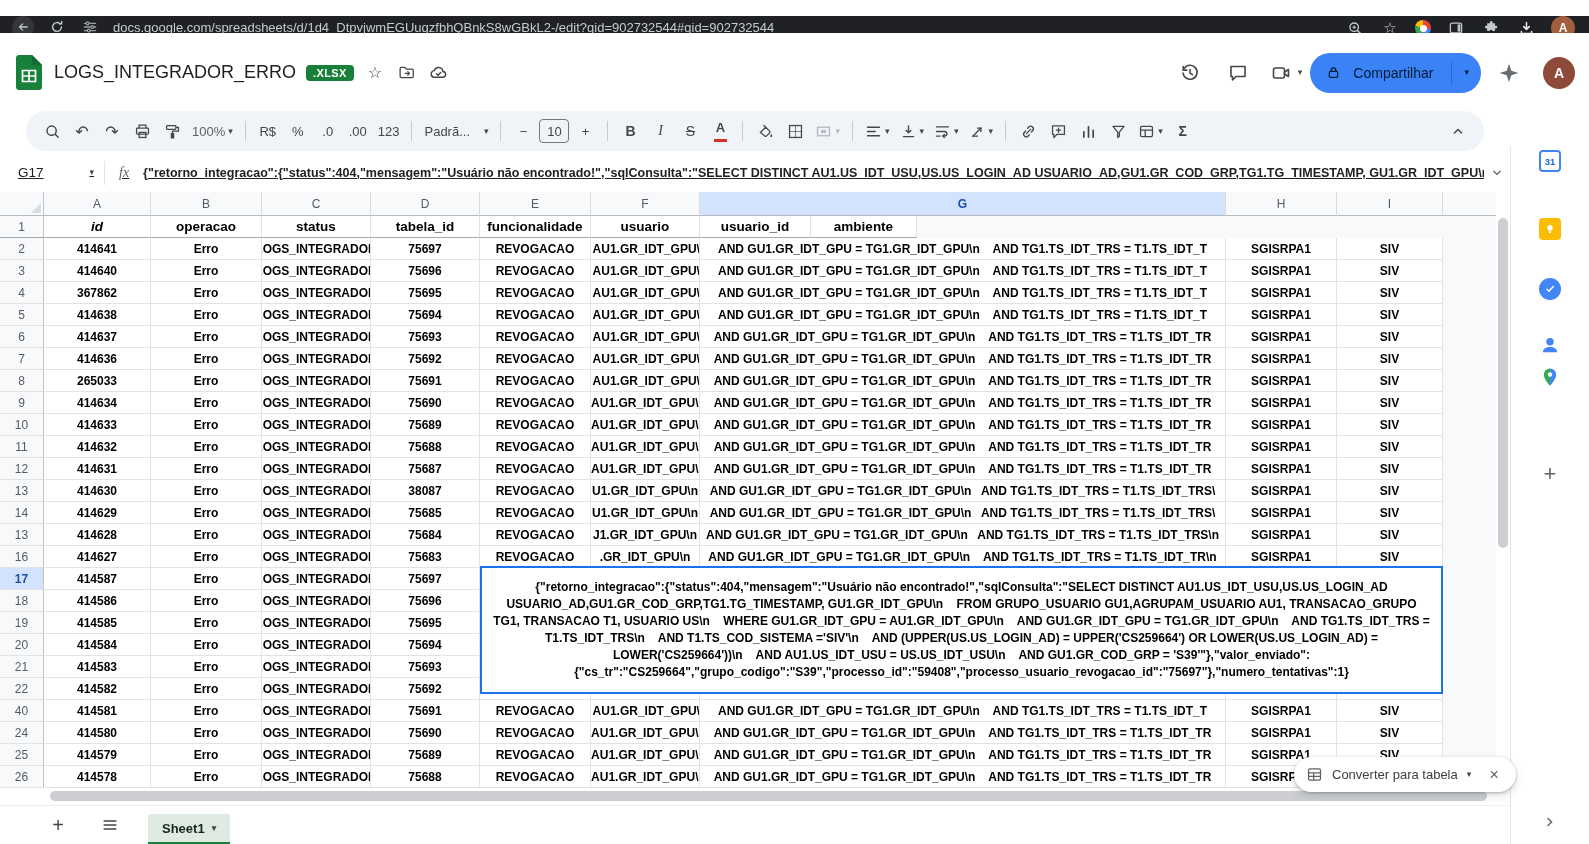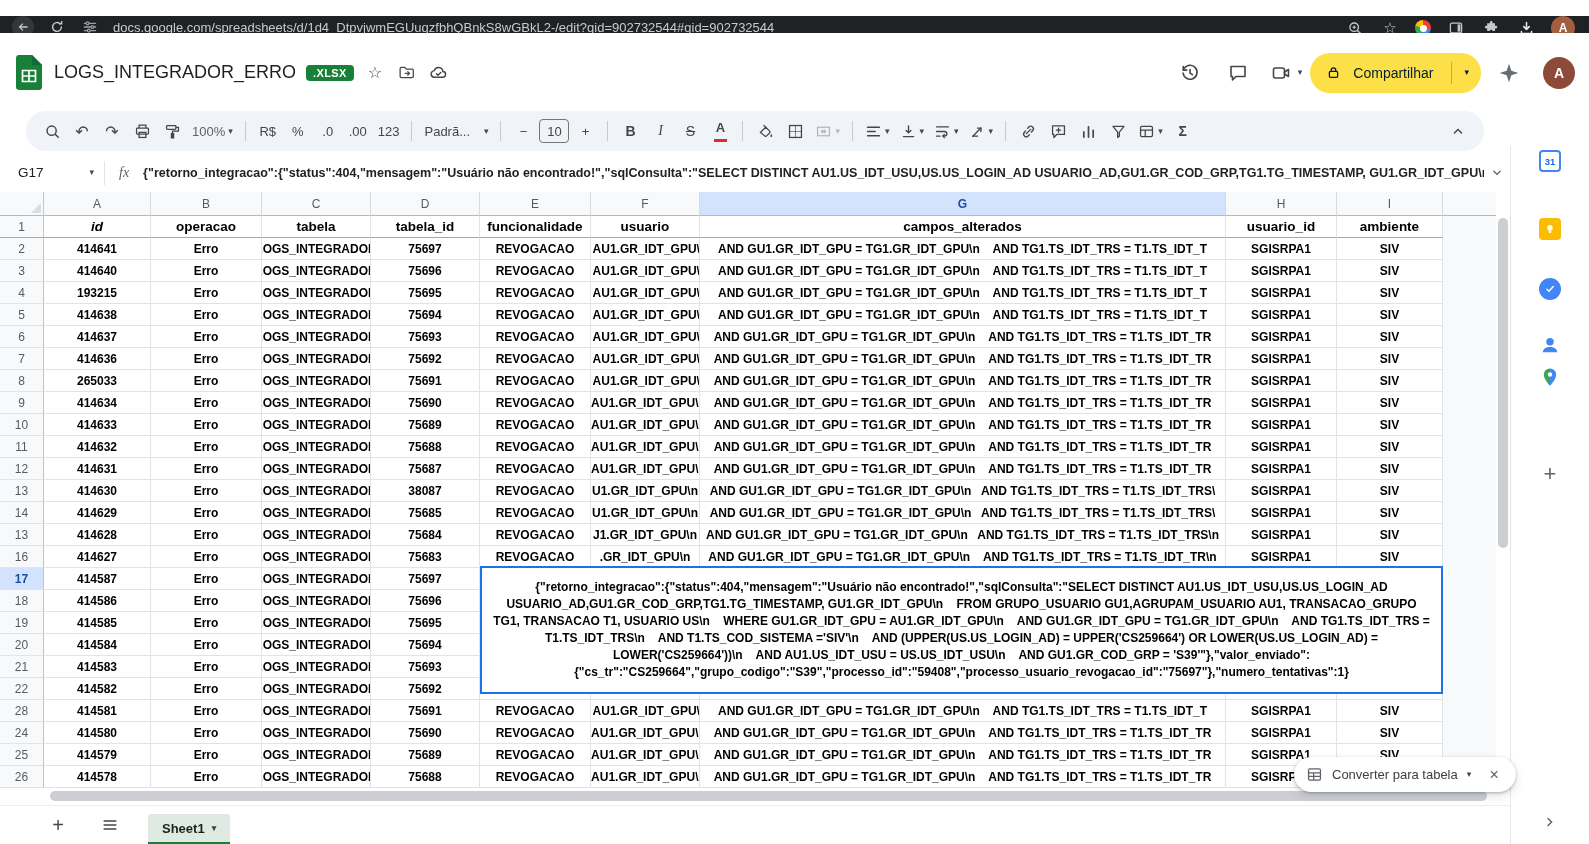--- a/index.html
+++ b/index.html
@@ -24,21 +24,21 @@
   .titleblock{display:flex;flex-direction:column;}
   .titlerow{display:flex;align-items:center;gap:10px;height:30px;}
   .title{font-size:18px;color:#1f1f1f;white-space:nowrap;}
   .badge{background:#188038;color:#fff;font-size:11px;font-weight:700;padding:2px 7px;border-radius:4px;letter-spacing:.4px;}
   .tic{color:#444746;display:flex;align-items:center;justify-content:center;width:22px;height:22px;font-size:16px;}
   .menurow{display:flex;margin-top:1px;}
   .menuitem{font-size:14px;color:#3c4043;padding:3px 8px;border-radius:4px;cursor:default;}
   .hdrright{margin-left:auto;display:flex;align-items:center;gap:8px;}
   .hic{width:40px;height:40px;border-radius:50%;display:flex;align-items:center;justify-content:center;color:#444746;}
   .camwrap{display:flex;align-items:center;gap:2px;}
-  .sharebtn{height:40px;background:#fde047;border:none;border-radius:20px;display:flex;align-items:center;padding:0 12px 0 16px;gap:12px;color:#001d35;font-size:14px;font-weight:500;font-family:inherit;text-align:center;}
+  .sharebtn{height:40px;background:#3b82f6;border:none;border-radius:20px;display:flex;align-items:center;padding:0 12px 0 16px;gap:12px;color:#001d35;font-size:14px;font-weight:500;font-family:inherit;text-align:center;}
   .sharediv{width:1px;height:22px;background:rgba(0,29,53,.25);margin-left:6px;}
   .gavatar{width:32px;height:32px;border-radius:50%;background:#8e4a38;color:#fff;font-weight:700;font-size:14px;display:flex;align-items:center;justify-content:center;margin-left:6px;}
   .caret{font-size:9px;color:#444746;line-height:1;}
 
   
   .tbarwrap{position:absolute;top:111px;left:0;width:1510px;height:42px;display:flex;}
   .tbar{margin:0 26px;flex:1;background:#f0f4f9;border-radius:21px;display:flex;align-items:center;padding:0 12px;gap:2px;height:40px;}
   .titem{height:28px;min-width:28px;padding:0 4px;border-radius:4px;display:flex;align-items:center;justify-content:center;color:#444746;font-size:13px;gap:3px;white-space:nowrap;}
   .t-muted{color:#5f6368;}
   .tdiv{width:1px;height:20px;background:#c7cad1;margin:0 6px;flex:0 0 auto;}
@@ -46,21 +46,21 @@
   .boldg{font-weight:700;font-size:14px;}
   .italg{font-style:italic;font-size:14px;font-family:"Liberation Serif",serif;}
   .strig{font-size:14px;text-decoration:line-through;}
   .tcolA{display:flex;flex-direction:column;align-items:center;line-height:1;}
   .tcolA b{font-size:13px;font-weight:700;}
   .tcolA i{display:block;width:13px;height:3px;background:#d93025;margin-top:2px;}
   .arrowg{font-size:16px;}
   .collapse{margin-left:auto;}
 
   
-  .fbar{position:absolute;top:153px;left:0;width:1510px;height:39px;background:#fff;display:flex;align-items:center;}
+  .fbar{position:absolute;top:153px;left:0;width:1510px;height:39px;background:#fff;display:flex;align-items:center;text-decoration:underline;}
   .namebox{width:104px;display:flex;align-items:center;justify-content:space-between;padding:0 10px 0 18px;font-size:13.5px;font-weight:500;color:#202124;flex:0 0 auto;}
   .fdiv{width:1px;height:24px;background:#e0e3e7;flex:0 0 auto;}
   .fx{font-style:italic;color:#5f6368;font-size:14px;margin:0 14px;font-family:"Liberation Serif",serif;flex:0 0 auto;}
   .ftext{flex:1;font-size:12.5px;font-weight:600;color:#202124;white-space:pre;overflow:hidden;}
   .fchev{width:26px;flex:0 0 auto;display:flex;align-items:center;justify-content:center;color:#5f6368;}
 
   
   .grid{position:absolute;top:192px;left:0;width:1496px;height:613px;background:#fff;overflow:hidden;}
   .ghead{display:flex;height:24px;}
   .corner{width:44px;height:24px;background:#f8f9fa;border-right:1px solid #c2c5c7;border-bottom:1px solid #b7babc;position:relative;flex:0 0 auto;}
@@ -398,25 +398,24 @@
         <div class="ch" style="width: 111px;">H</div>
         <div class="ch" style="width: 106px;">I</div>
       </div>
     <div class="chfill"></div>
   </div>
   <div id="gridrows">
       <div class="grow frozen">
         <div class="rh">1</div>
         <div class="cell" style="width: 107px; font-style: italic;">id</div>
         <div class="cell" style="width: 111px;">operacao</div>
-        <div class="cell" style="width: 109px;">tabela</div>
+        <div class="cell" style="width: 109px;">status</div>
         <div class="cell" style="width: 109px;">tabela_id</div>
         <div class="cell" style="width: 111px;">funcionalidade</div>
         <div class="cell" style="width: 109px;">usuario</div>
-        <div class="cell" style="width: 526px;">campos_alterados</div>
         <div class="cell" style="width: 111px;">usuario_id</div>
         <div class="cell" style="width: 106px;">ambiente</div>
         <div class="filler"></div>
       </div>
       <div class="grow">
         <div class="rh">2</div>
         <div class="cell" style="width: 107px;">414641</div>
         <div class="cell" style="width: 111px;">Erro</div>
         <div class="cell" style="width: 109px;">LOGS_INTEGRADOR</div>
         <div class="cell" style="width: 109px;">75697</div>
@@ -435,21 +434,21 @@
         <div class="cell" style="width: 109px;">75696</div>
         <div class="cell" style="width: 111px;">REVOGACAO</div>
         <div class="cell" style="width: 109px;">= AU1.GR_IDT_GPU\n</div>
         <div class="cell" style="width: 526px;">AND GU1.GR_IDT_GPU = TG1.GR_IDT_GPU\n    AND TG1.TS_IDT_TRS = T1.TS_IDT_T</div>
         <div class="cell" style="width: 111px;">SGISRPA1</div>
         <div class="cell" style="width: 106px;">SIV</div>
         <div class="filler"></div>
       </div>
       <div class="grow">
         <div class="rh">4</div>
-        <div class="cell" style="width: 107px;">193215</div>
+        <div class="cell" style="width: 107px;">367862</div>
         <div class="cell" style="width: 111px;">Erro</div>
         <div class="cell" style="width: 109px;">LOGS_INTEGRADOR</div>
         <div class="cell" style="width: 109px;">75695</div>
         <div class="cell" style="width: 111px;">REVOGACAO</div>
         <div class="cell" style="width: 109px;">= AU1.GR_IDT_GPU\n</div>
         <div class="cell" style="width: 526px;">AND GU1.GR_IDT_GPU = TG1.GR_IDT_GPU\n    AND TG1.TS_IDT_TRS = T1.TS_IDT_T</div>
         <div class="cell" style="width: 111px;">SGISRPA1</div>
         <div class="cell" style="width: 106px;">SIV</div>
         <div class="filler"></div>
       </div>
@@ -681,21 +680,21 @@
         <div class="cell" style="width: 109px;">LOGS_INTEGRADOR</div>
         <div class="cell" style="width: 109px;">75692</div>
         <div class="cell" style="width: 111px;"></div>
         <div class="cell" style="width: 109px;"></div>
         <div class="cell" style="width: 526px;"></div>
         <div class="cell" style="width: 111px;"></div>
         <div class="cell" style="width: 106px;"></div>
         <div class="filler"></div>
       </div>
       <div class="grow">
-        <div class="rh">28</div>
+        <div class="rh">40</div>
         <div class="cell" style="width: 107px;">414581</div>
         <div class="cell" style="width: 111px;">Erro</div>
         <div class="cell" style="width: 109px;">LOGS_INTEGRADOR</div>
         <div class="cell" style="width: 109px;">75691</div>
         <div class="cell" style="width: 111px;">REVOGACAO</div>
         <div class="cell" style="width: 109px;">= AU1.GR_IDT_GPU\n</div>
         <div class="cell" style="width: 526px;">AND GU1.GR_IDT_GPU = TG1.GR_IDT_GPU\n    AND TG1.TS_IDT_TRS = T1.TS_IDT_T</div>
         <div class="cell" style="width: 111px;">SGISRPA1</div>
         <div class="cell" style="width: 106px;">SIV</div>
         <div class="filler"></div>

